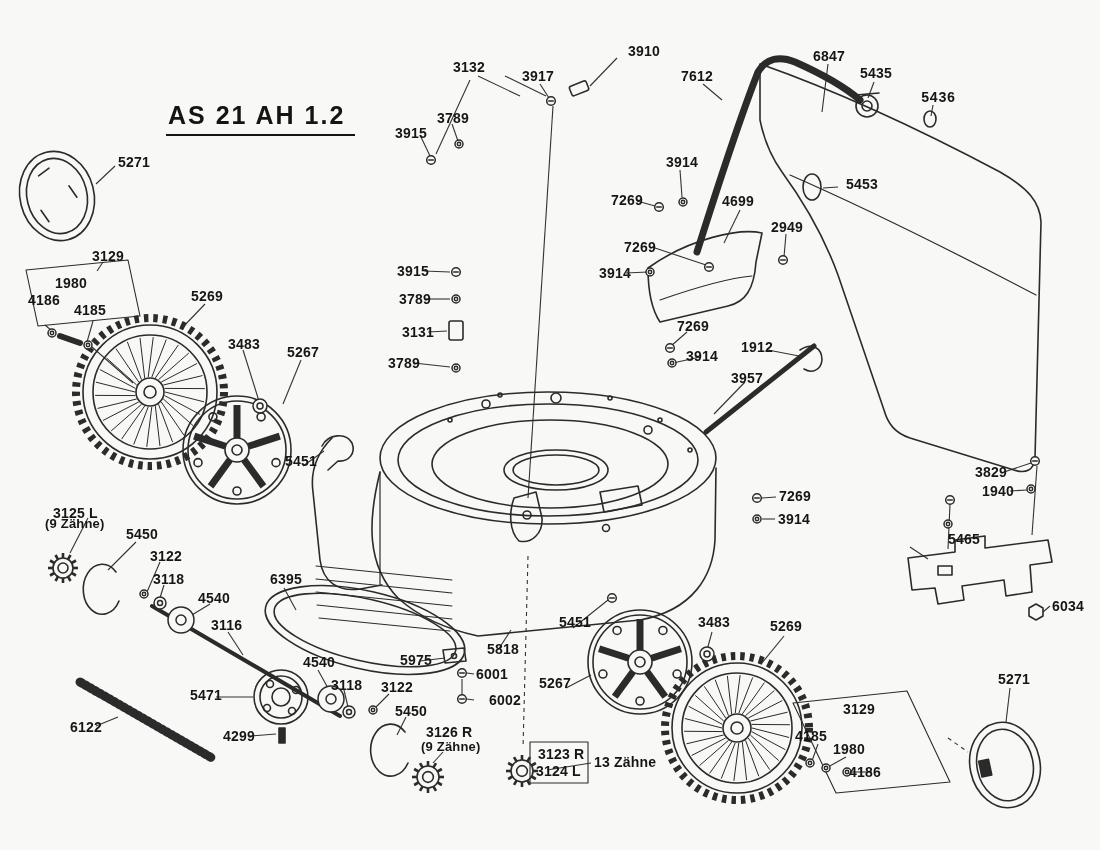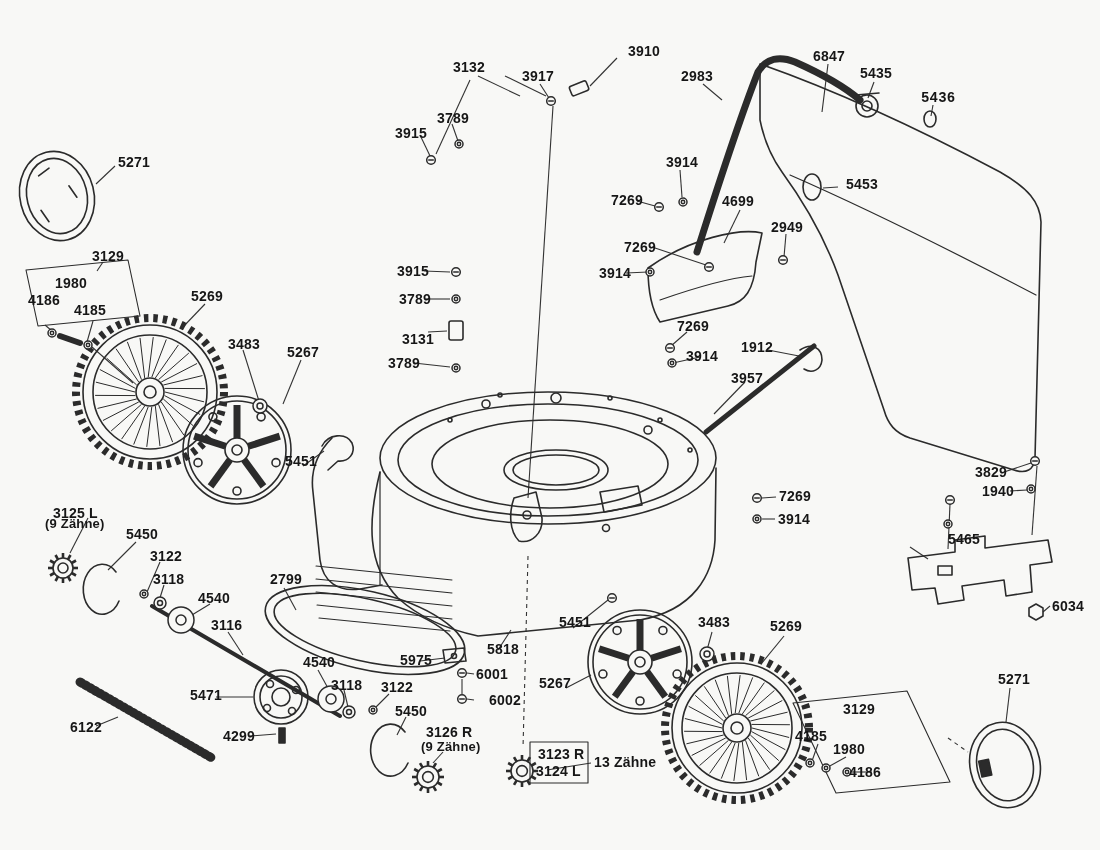--- a/index.html
+++ b/index.html
@@ -504,66 +504,67 @@
           <circle cx="260" cy="406" r="7" fill="#f8f8f6"></circle>
           <circle cx="260" cy="406" r="3"></circle>
         </g>
         <g>
           <circle cx="707" cy="654" r="7" fill="#f8f8f6"></circle>
           <circle cx="707" cy="654" r="3"></circle>
         </g>
       </g>
   </svg>
 
+  <h1 class="title">AS 21 AH 1.2</h1>
   <div id="labels">
       <div class="part-label" style="left: 628px; top: 44px;">3910</div>
       <div class="part-label" style="left: 453px; top: 60px;">3132</div>
       <div class="part-label" style="left: 522px; top: 69px;">3917</div>
-      <div class="part-label" style="left: 681px; top: 69px;">2983</div>
+      <div class="part-label" style="left: 681px; top: 69px;">7612</div>
       <div class="part-label" style="left: 813px; top: 49px;">6847</div>
       <div class="part-label" style="left: 860px; top: 66px;">5435</div>
       <div class="part-label" style="left: 921px; top: 91px; font-family: Liberation Mono, monospace;">5436</div>
       <div class="part-label" style="left: 437px; top: 111px;">3789</div>
       <div class="part-label" style="left: 395px; top: 126px;">3915</div>
       <div class="part-label" style="left: 118px; top: 155px;">5271</div>
       <div class="part-label" style="left: 666px; top: 155px;">3914</div>
       <div class="part-label" style="left: 611px; top: 193px;">7269</div>
       <div class="part-label" style="left: 722px; top: 194px;">4699</div>
       <div class="part-label" style="left: 840px; top: 177px; margin-left: 6px;">5453</div>
       <div class="part-label" style="left: 771px; top: 220px;">2949</div>
       <div class="part-label" style="left: 92px; top: 249px;">3129</div>
       <div class="part-label" style="left: 55px; top: 276px;">1980</div>
       <div class="part-label" style="left: 28px; top: 293px;">4186</div>
       <div class="part-label" style="left: 74px; top: 303px;">4185</div>
       <div class="part-label" style="left: 191px; top: 289px;">5269</div>
       <div class="part-label" style="left: 624px; top: 240px;">7269</div>
       <div class="part-label" style="left: 599px; top: 266px;">3914</div>
       <div class="part-label" style="left: 397px; top: 264px;">3915</div>
       <div class="part-label" style="left: 399px; top: 292px;">3789</div>
-      <div class="part-label" style="left: 402px; top: 332px;">3131</div>
+      <div class="part-label" style="left: 402px; top: 325px;">3131</div>
       <div class="part-label" style="left: 228px; top: 337px;">3483</div>
       <div class="part-label" style="left: 287px; top: 345px;">5267</div>
       <div class="part-label" style="left: 388px; top: 356px;">3789</div>
       <div class="part-label" style="left: 677px; top: 319px;">7269</div>
       <div class="part-label" style="left: 686px; top: 349px;">3914</div>
       <div class="part-label" style="left: 741px; top: 340px;">1912</div>
       <div class="part-label" style="left: 731px; top: 371px;">3957</div>
       <div class="part-label" style="left: 285px; top: 454px;">5451</div>
       <div class="part-label" style="left: 975px; top: 465px;">3829</div>
       <div class="part-label" style="left: 982px; top: 484px;">1940</div>
       <div class="part-label" style="left: 779px; top: 489px;">7269</div>
       <div class="part-label" style="left: 778px; top: 512px;">3914</div>
       <div class="part-label" style="left: 53px; top: 506px;">3125 L</div>
       <div class="part-label small" style="left: 45px; top: 517px;">(9 Zähne)</div>
       <div class="part-label" style="left: 126px; top: 527px;">5450</div>
       <div class="part-label" style="left: 150px; top: 549px;">3122</div>
       <div class="part-label" style="left: 153px; top: 572px;">3118</div>
       <div class="part-label" style="left: 198px; top: 591px;">4540</div>
       <div class="part-label" style="left: 211px; top: 618px; text-align: center;">3116</div>
-      <div class="part-label" style="left: 270px; top: 572px;">2799</div>
+      <div class="part-label" style="left: 270px; top: 572px;">6395</div>
       <div class="part-label" style="left: 948px; top: 532px;">5465</div>
       <div class="part-label" style="left: 1052px; top: 599px;">6034</div>
       <div class="part-label" style="left: 190px; top: 688px;">5471</div>
       <div class="part-label" style="left: 70px; top: 720px;">6122</div>
       <div class="part-label" style="left: 223px; top: 729px;">4299</div>
       <div class="part-label" style="left: 303px; top: 655px;">4540</div>
       <div class="part-label" style="left: 331px; top: 678px;">3118</div>
       <div class="part-label" style="left: 381px; top: 680px;">3122</div>
       <div class="part-label" style="left: 395px; top: 704px;">5450</div>
       <div class="part-label" style="left: 426px; top: 725px;">3126 R</div>

